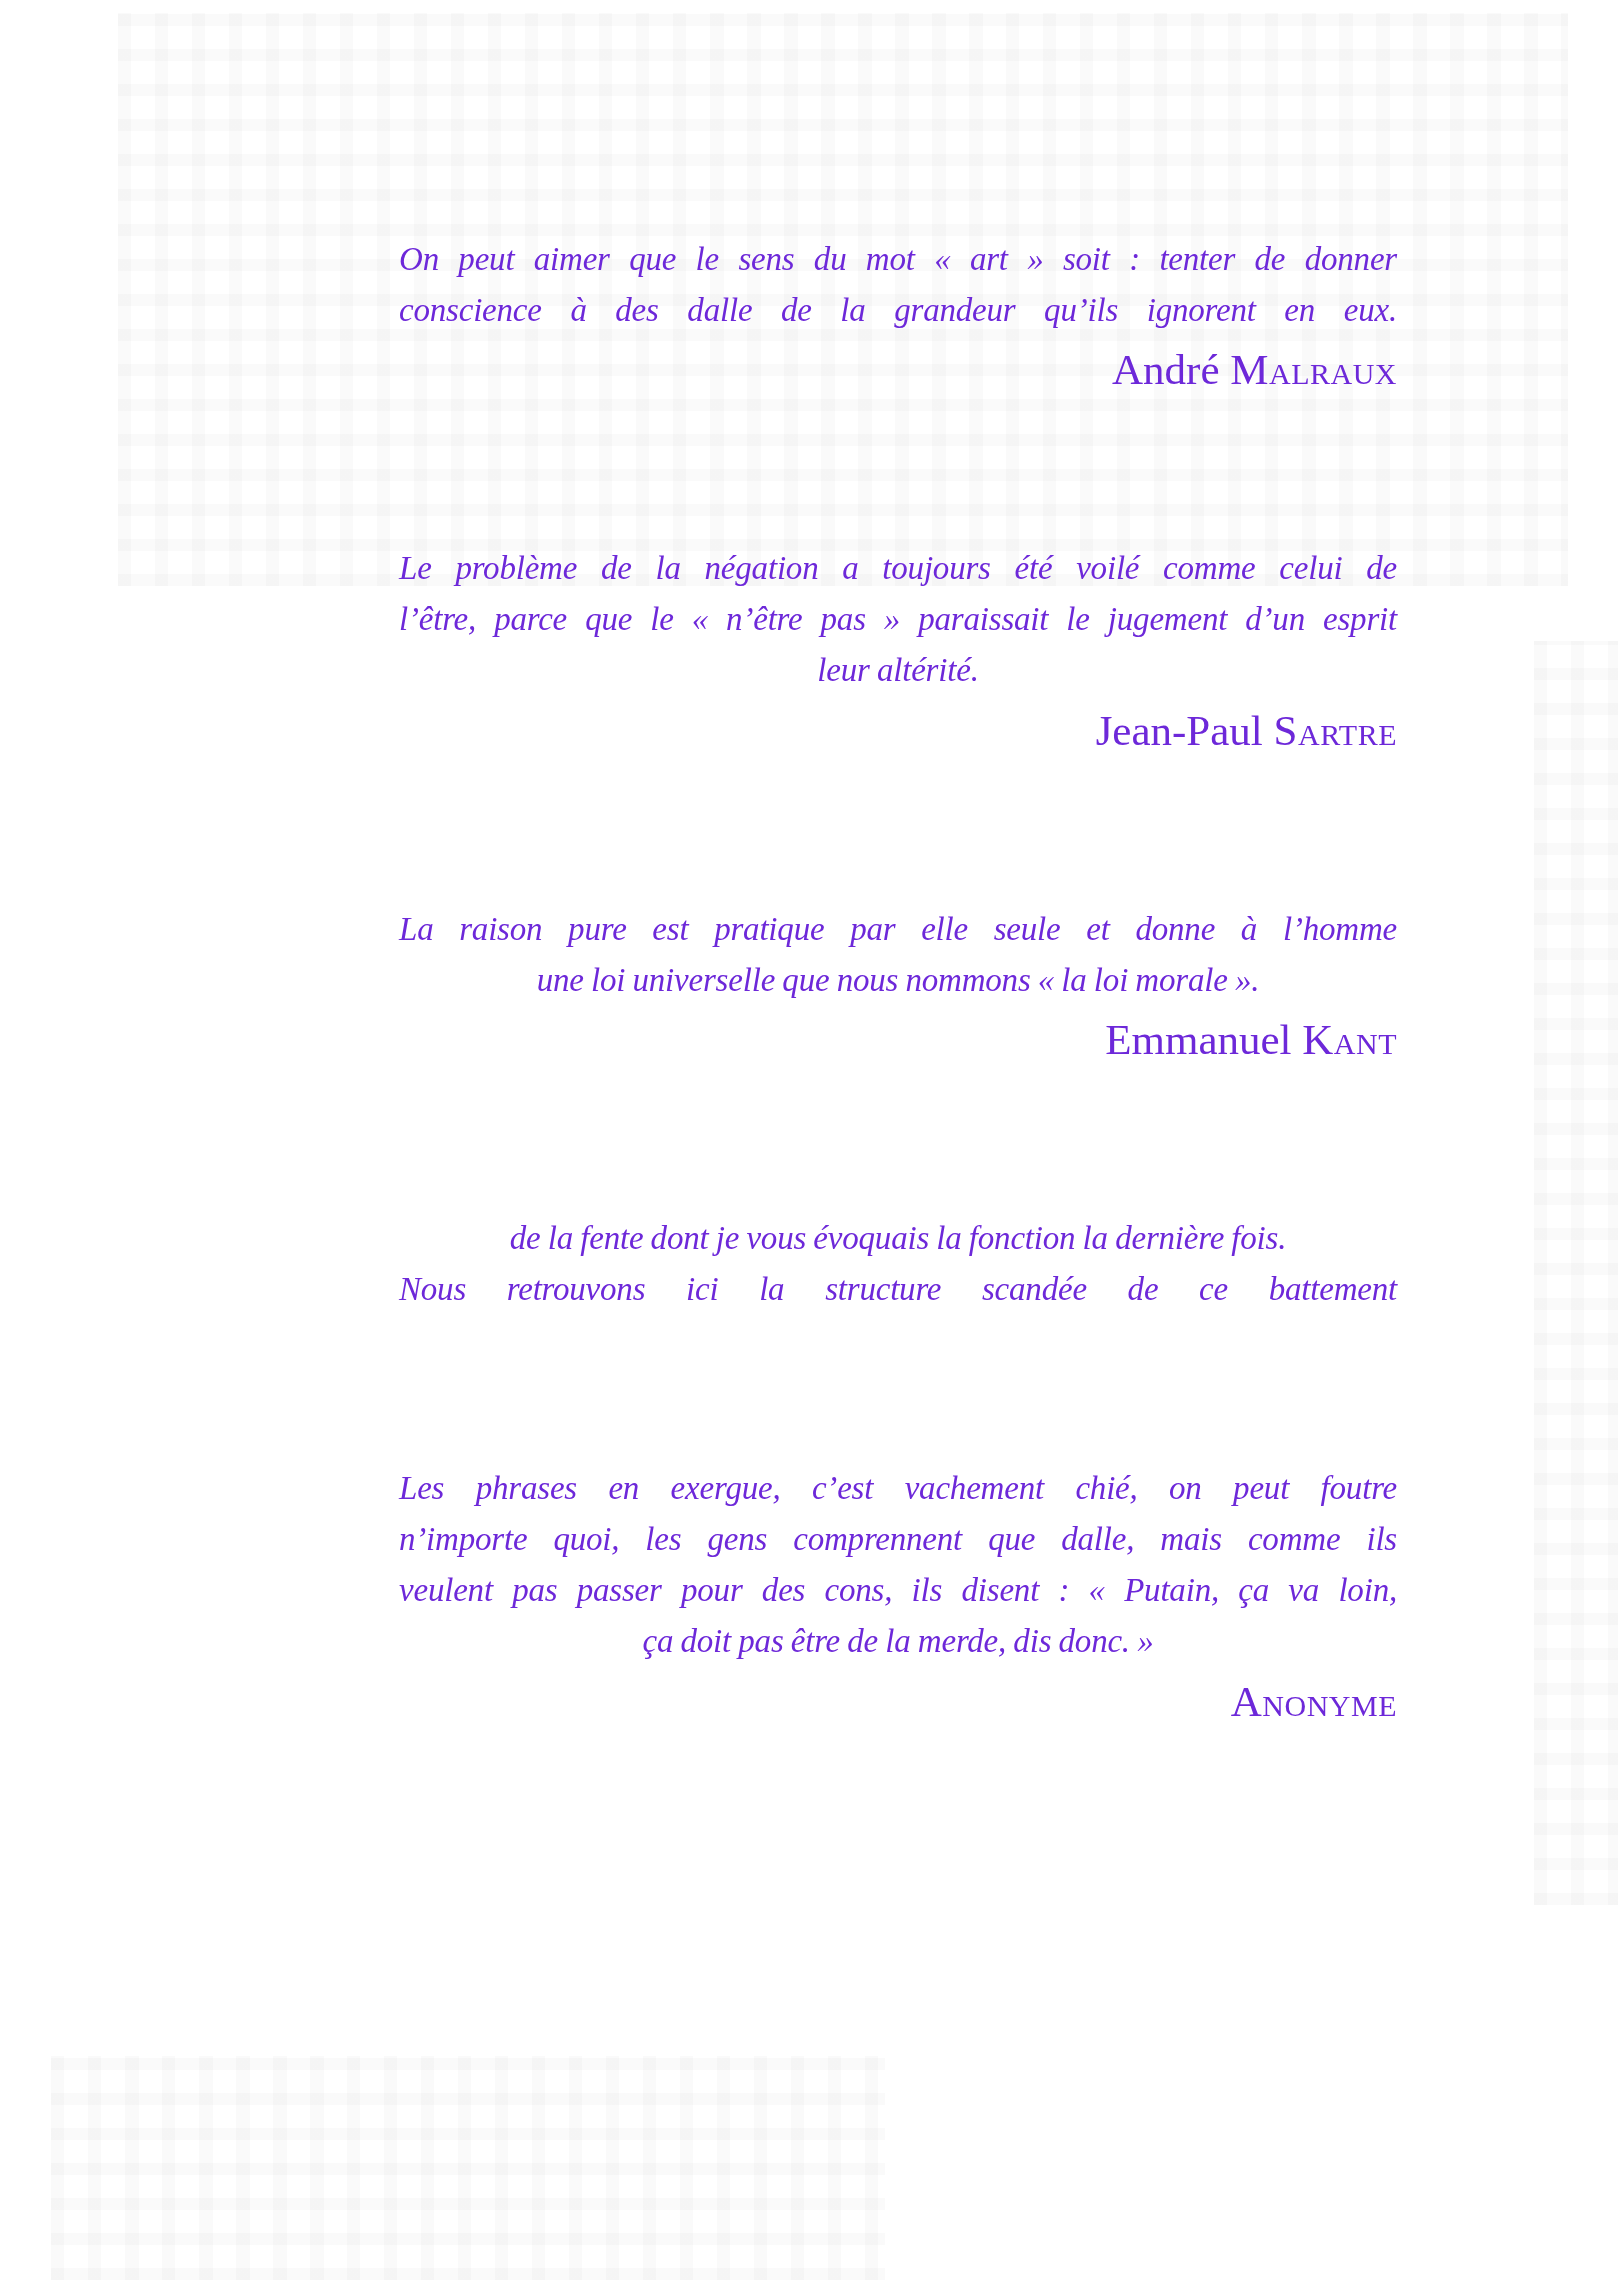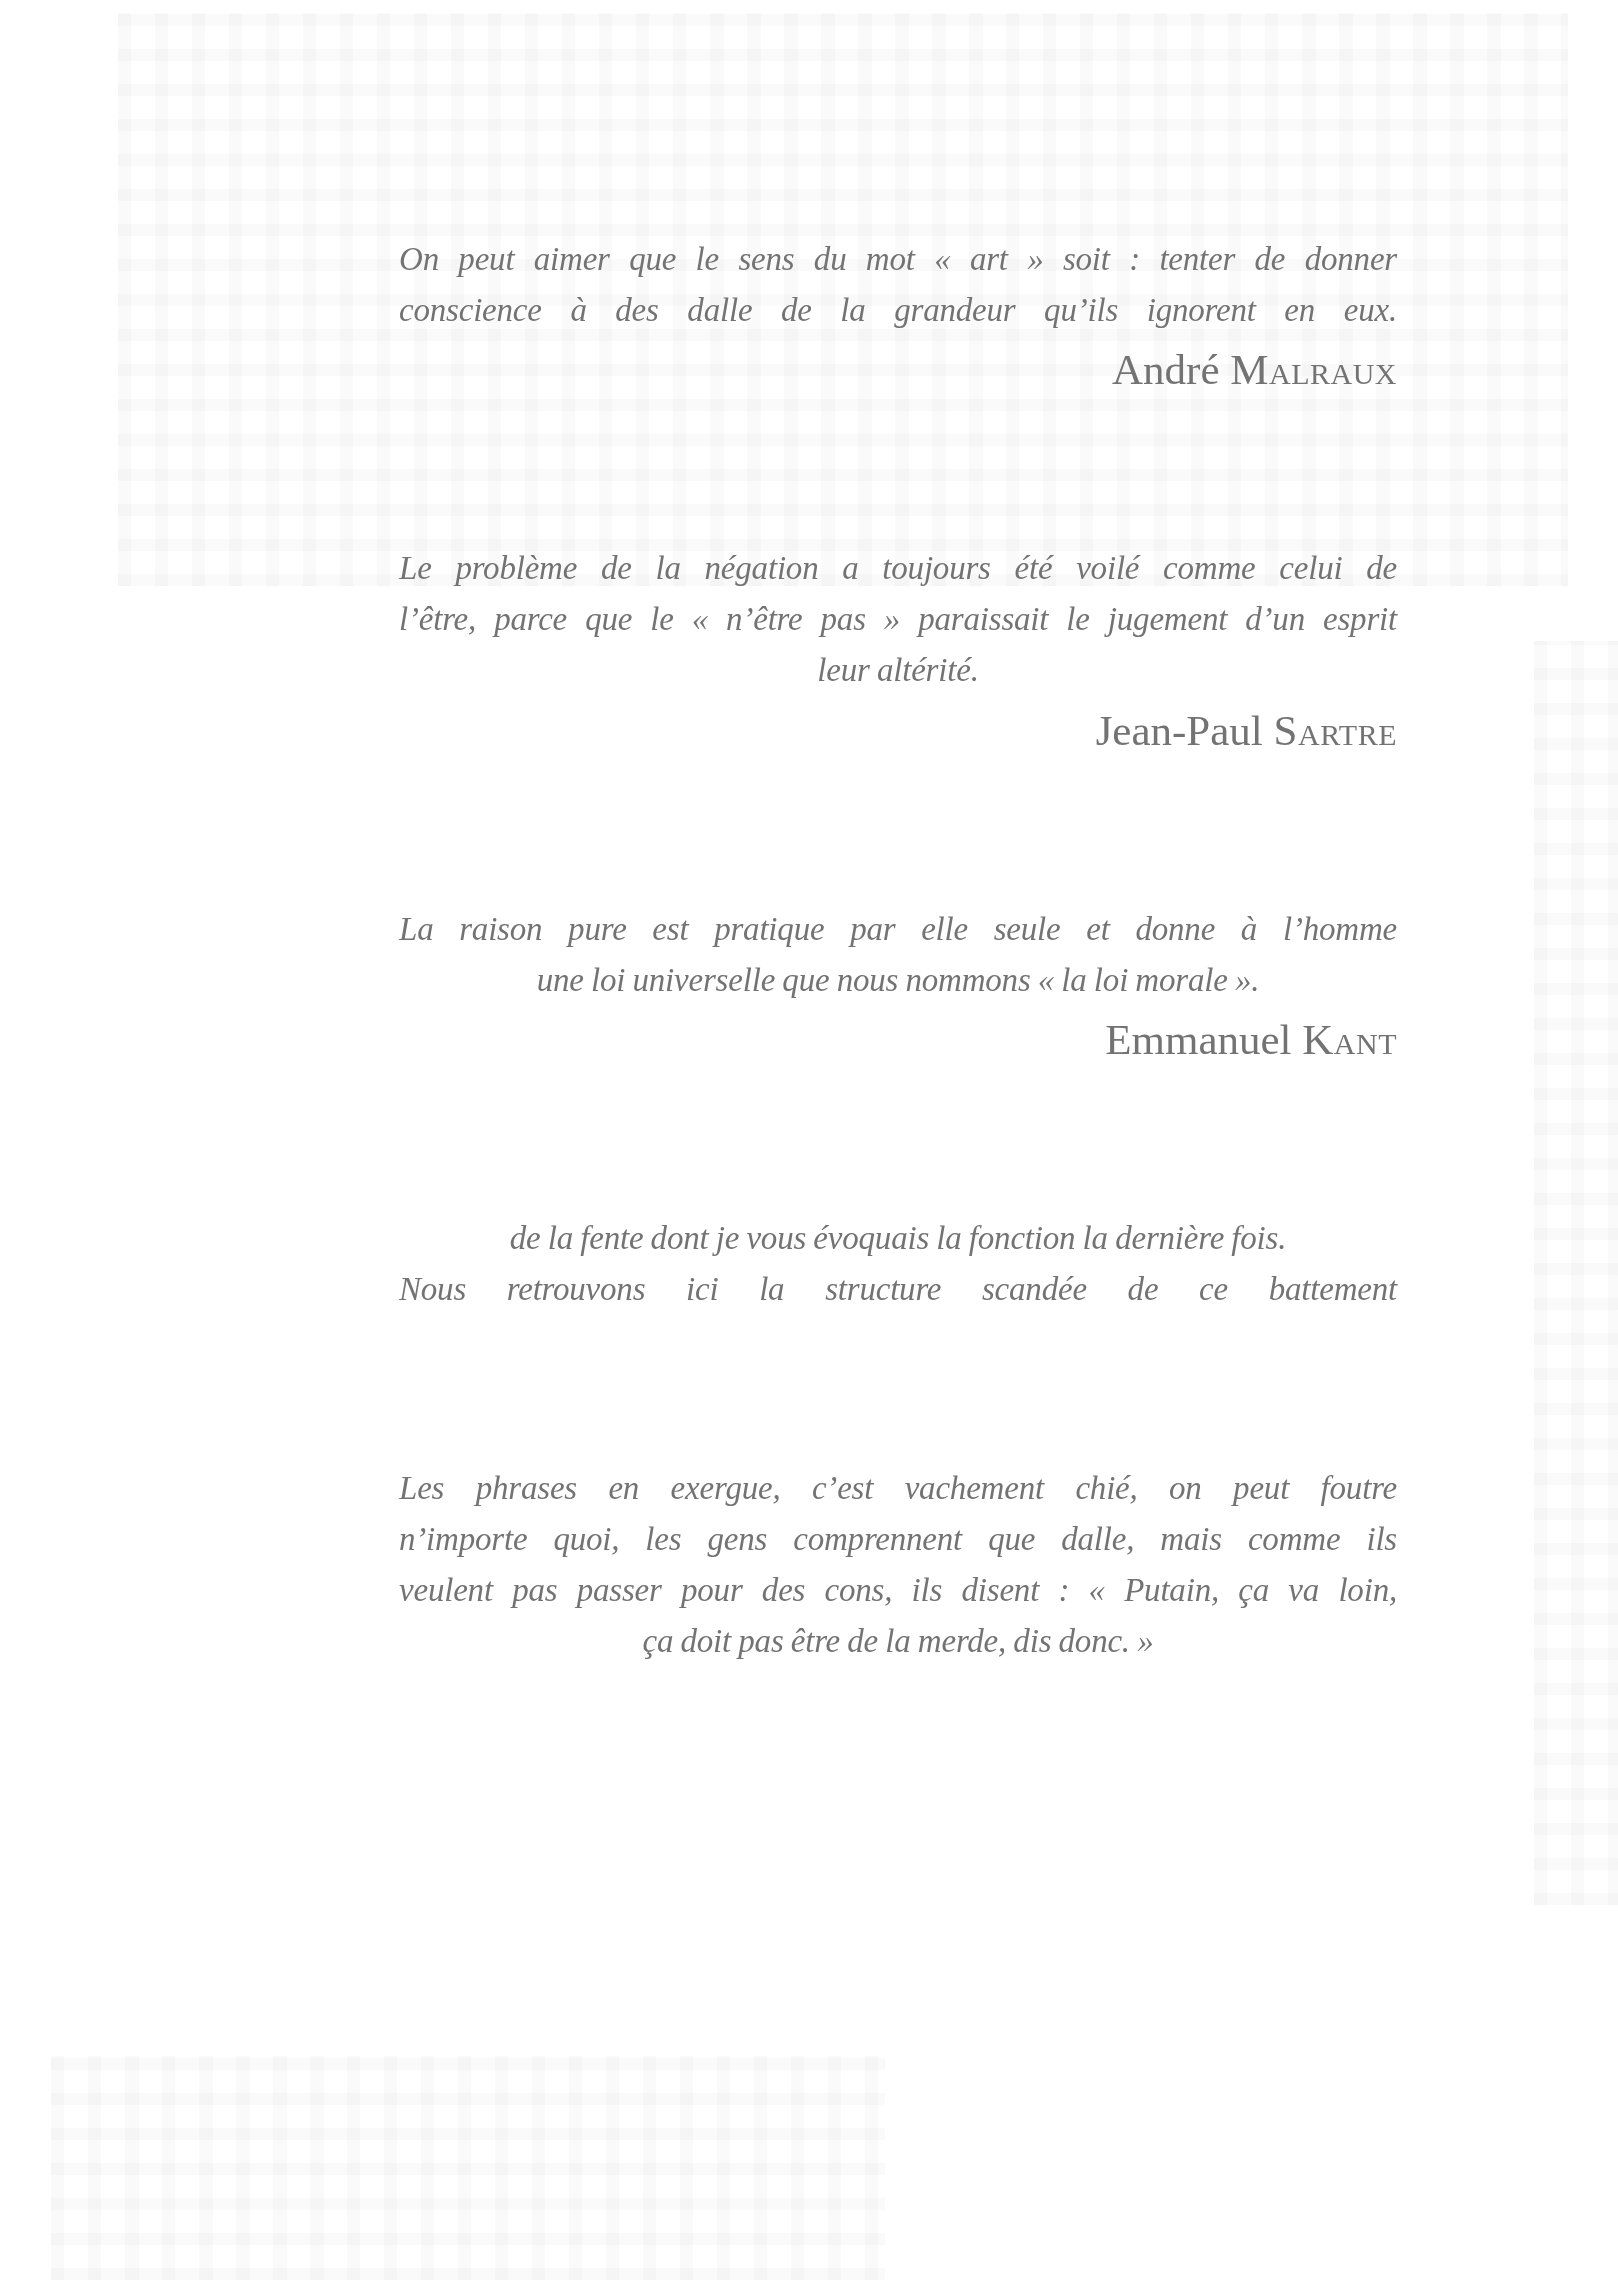--- a/index.html
+++ b/index.html
@@ -7,21 +7,21 @@
     padding: 0;
     background: #ffffff;
   }
   .page {
     position: relative;
     width: 1618px;
     height: 2284px;
     background: #ffffff;
     overflow: hidden;
     font-family: "Liberation Serif", "DejaVu Serif", serif;
-    color: #737373;
+    color: #6d28d9;
   }
   
   .noise {
     position: absolute;
     pointer-events: none;
     background-image:
       repeating-linear-gradient(0deg, rgba(0,0,0,0.018) 0 11.8px, transparent 11.8px 35px),
       repeating-linear-gradient(90deg, rgba(0,0,0,0.018) 0 13.5px, transparent 13.5px 37px);
   }
   .noise.top    { left: 118px; top: 12.6px;   width: 1450px; height: 573px; }
@@ -101,17 +101,18 @@
     <div class="quote">
       <div class="qline end">de la fente dont je vous évoquais la fonction la dernière fois.</div>
       <div class="qline full">Nous retrouvons ici la structure scandée de ce battement</div>
     </div>
 
     <div class="quote">
       <div class="qline full">Les phrases en exergue, c’est vachement chié, on peut foutre</div>
       <div class="qline full">n’importe quoi, les gens comprennent que dalle, mais comme ils</div>
       <div class="qline full">veulent pas passer pour des cons, ils disent : « Putain, ça va loin,</div>
       <div class="qline end">ça doit pas être de la merde, dis donc. »</div>
+      <div class="author"><span></span><span class="sc">Anonyme</span><span class="post"></span></div>
     </div>
 
   </div>
 </div>
 
 
 </body></html>

